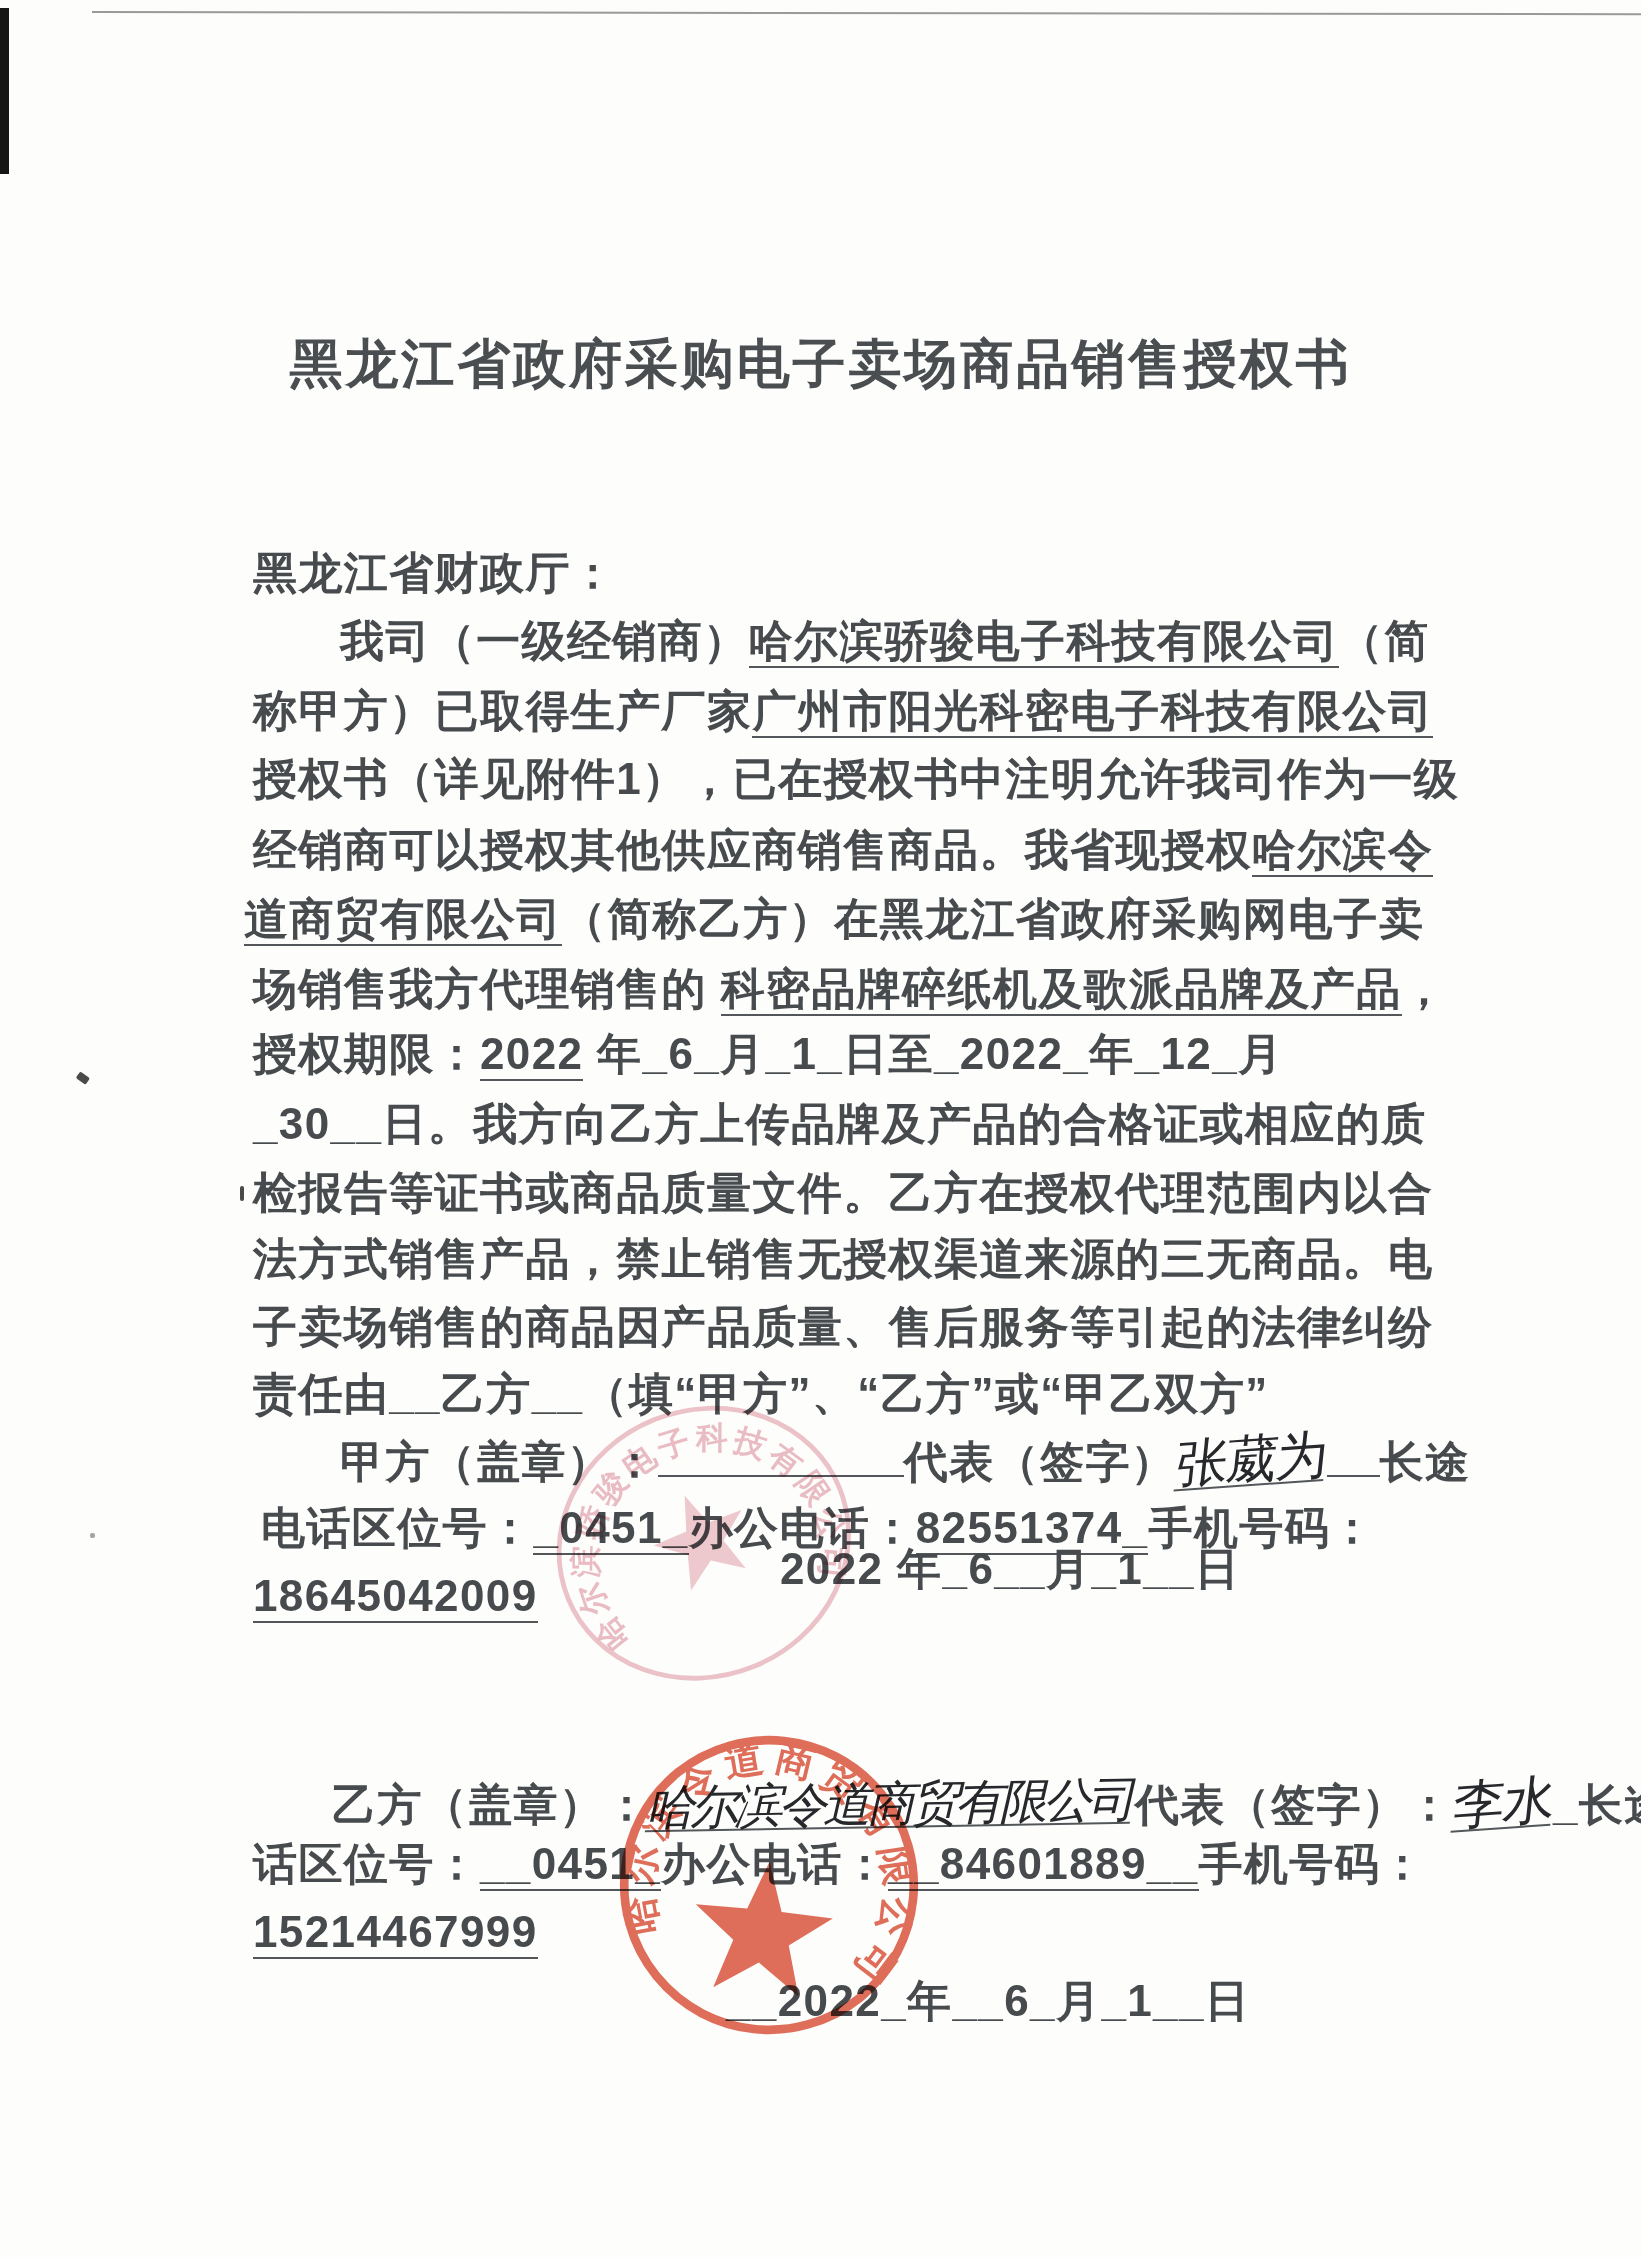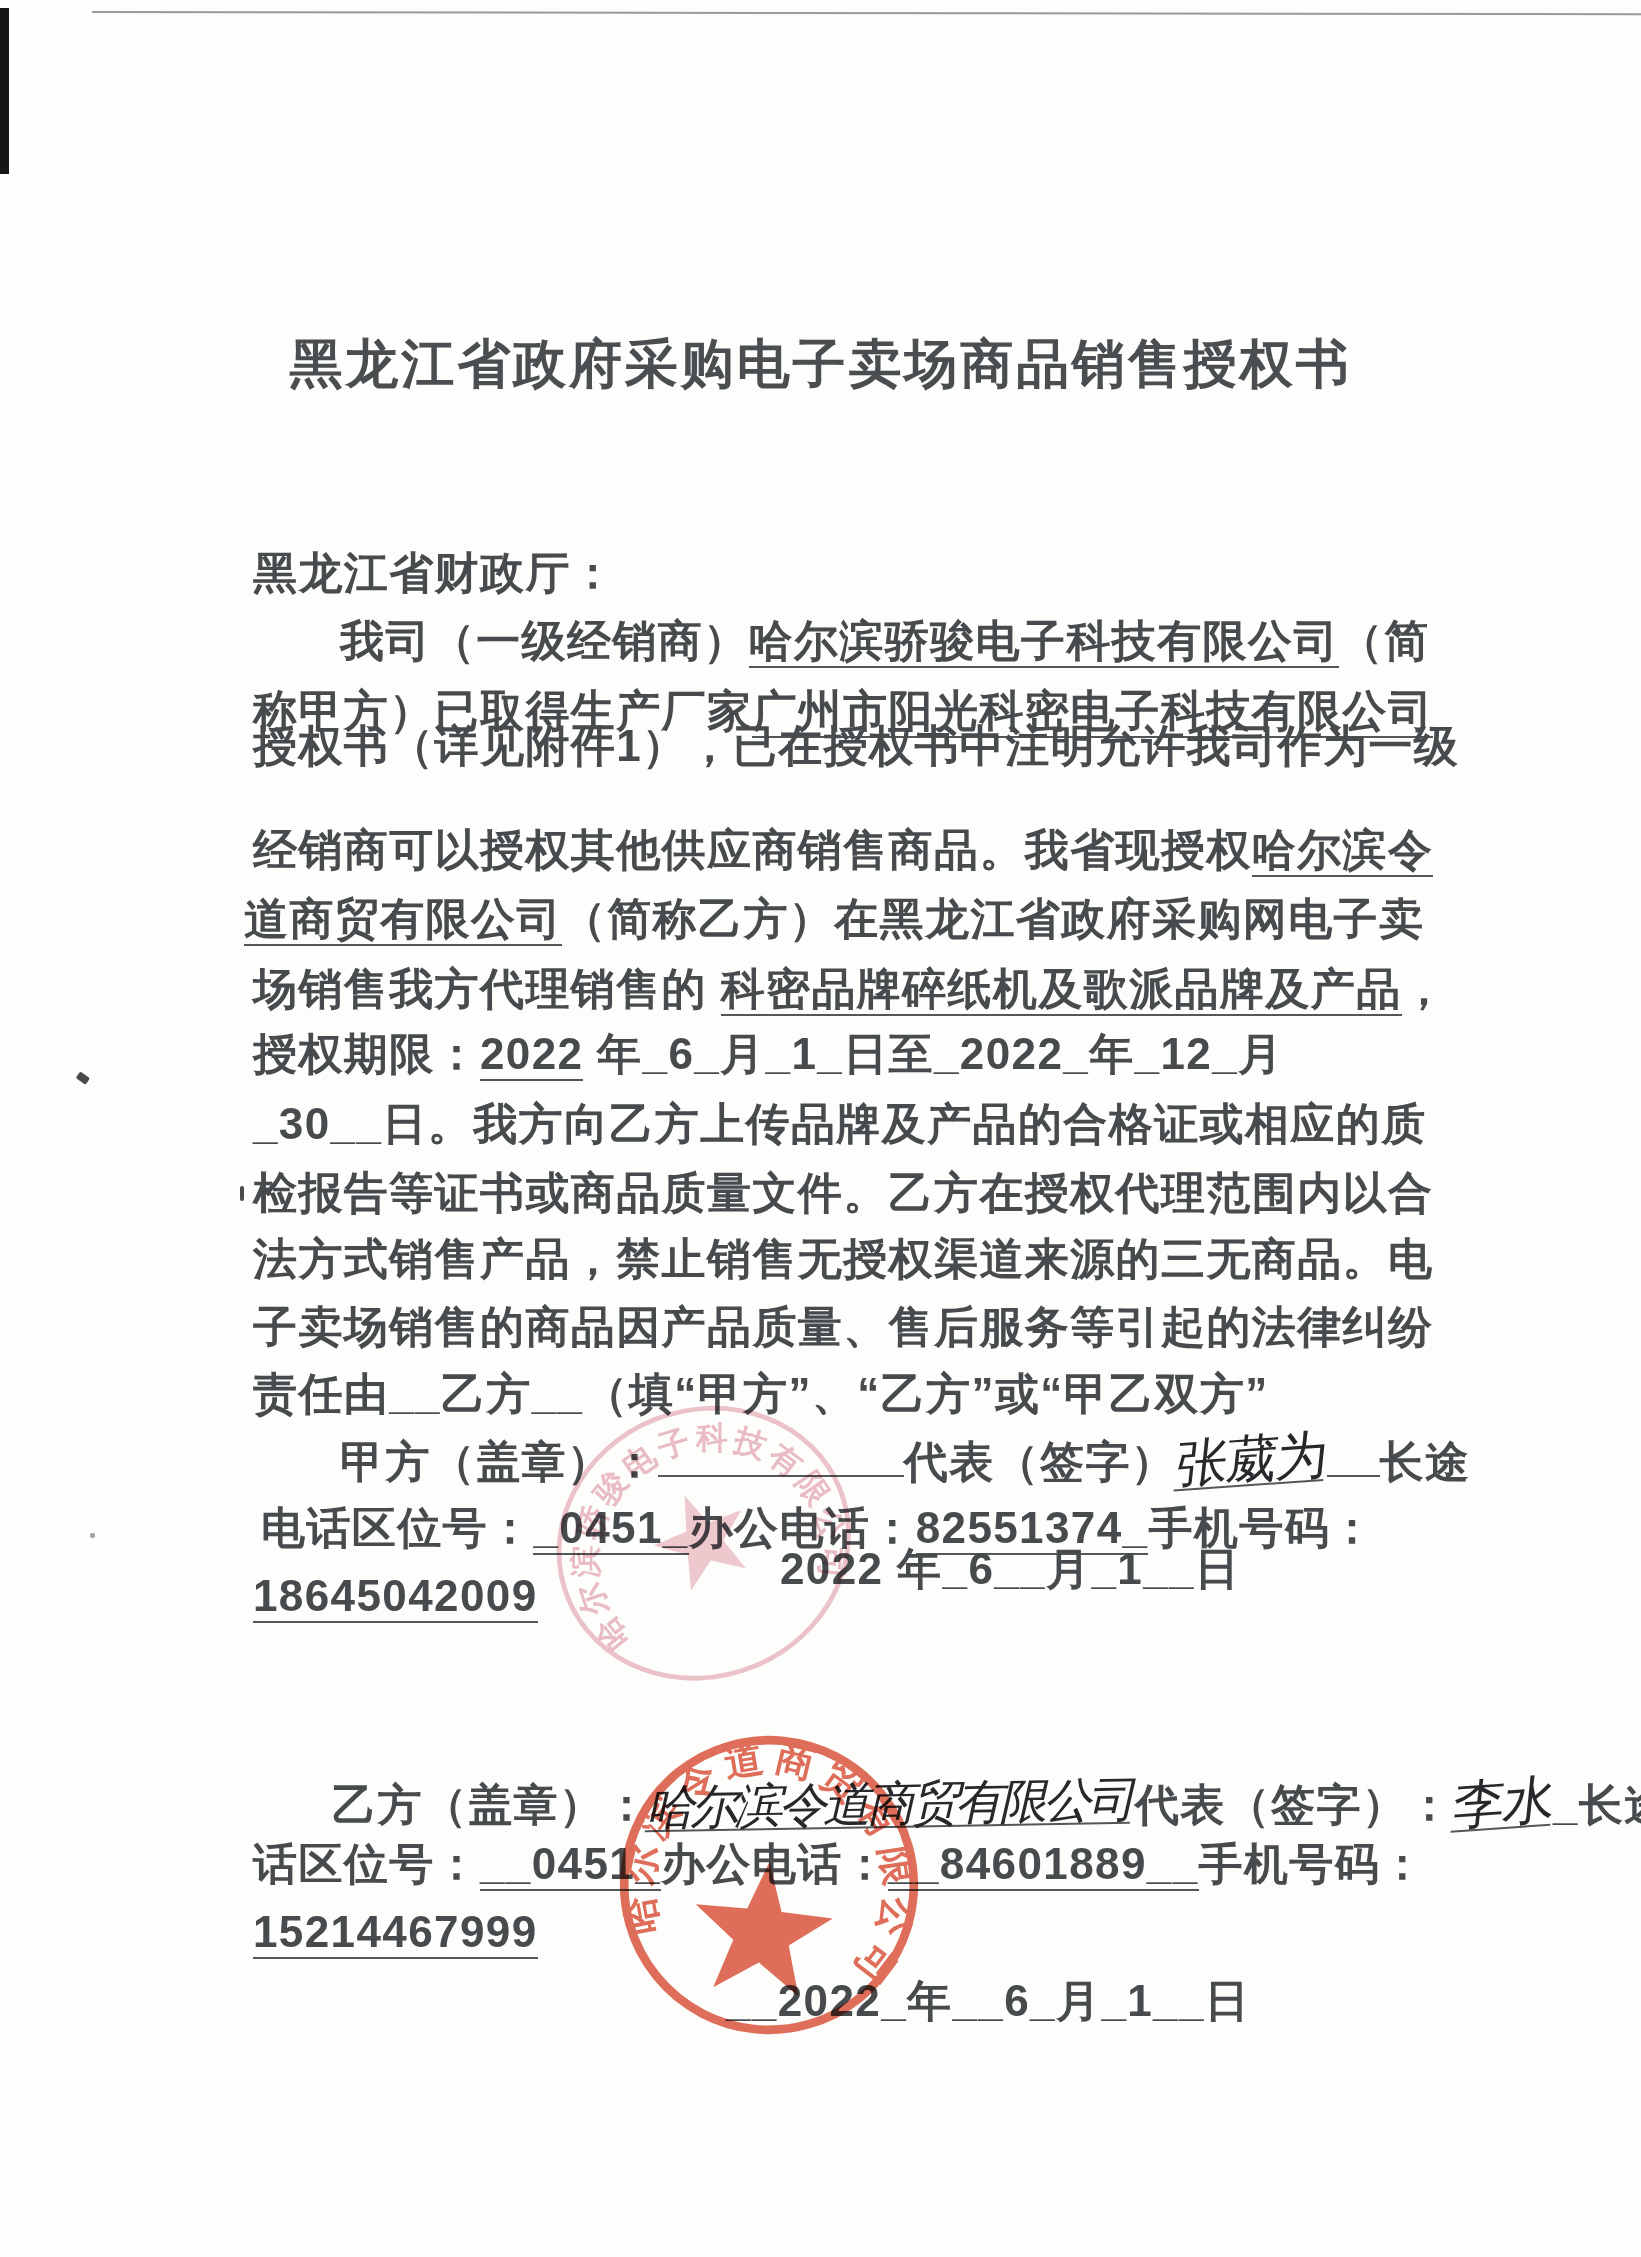--- a/index.html
+++ b/index.html
@@ -48,21 +48,21 @@
 <div class="speck" style="left:77px;top:1074px;width:11.6px;height:7.7px;transform:rotate(35deg);"></div>
 <div class="speck" style="left:240px;top:1186px;width:3.9px;height:15.4px;"></div>
 <div class="speck" style="left:90px;top:1533px;width:4.8px;height:4.8px;opacity:.5;"></div>
 
 <div class="line title">黑龙江省政府采购电子卖场商品销售授权书</div>
 
 <div class="line" style="left:253px;top:548px;">黑龙江省财政厅：</div>
 
 <div class="line" style="left:340px;top:616px;"><span>我司（一级经销商）</span><span class="u">哈尔滨骄骏电子科技有限公司</span><span>（简</span></div>
 <div class="line" style="left:253px;top:686px;"><span>称甲方）已取得生产厂家</span><span class="u">广州市阳光科密电子科技有限公司</span></div>
-<div class="line" style="left:253px;top:721px;"><span>授权书（详见附件1），已在授权书中注明允许我司作为一级</span></div>
+<div class="line" style="left:253px;top:754px;"><span>授权书（详见附件1），已在授权书中注明允许我司作为一级</span></div>
 <div class="line" style="left:253px;top:825px;"><span>经销商可以授权其他供应商销售商品。我省现授权</span><span class="u">哈尔滨令</span></div>
 <div class="line" style="left:244px;top:894px;"><span class="u">道商贸有限公司</span><span>（简称乙方）在黑龙江省政府采购网电子卖</span></div>
 <div class="line" style="left:253px;top:964px;"><span>场销售我方代理销售的 </span><span class="u">科密品牌碎纸机及歌派品牌及产品</span><span>，</span></div>
 <div class="line" style="left:253px;top:1029px;"><span>授权期限：</span><span class="u">2022</span><span> 年_6_月_1_日至_2022_年_12_月</span></div>
 <div class="line" style="left:253px;top:1099px;"><span>_30__日。我方向乙方上传品牌及产品的合格证或相应的质</span></div>
 <div class="line" style="left:253px;top:1168px;"><span>检报告等证书或商品质量文件。乙方在授权代理范围内以合</span></div>
 <div class="line" style="left:253px;top:1234px;"><span>法方式销售产品，禁止销售无授权渠道来源的三无商品。电</span></div>
 <div class="line" style="left:253px;top:1302px;"><span>子卖场销售的商品因产品质量、售后服务等引起的法律纠纷</span></div>
 <div class="line" style="left:253px;top:1369px;"><span>责任由__乙方__（填“甲方”、“乙方”或“甲乙双方”</span></div>
 

